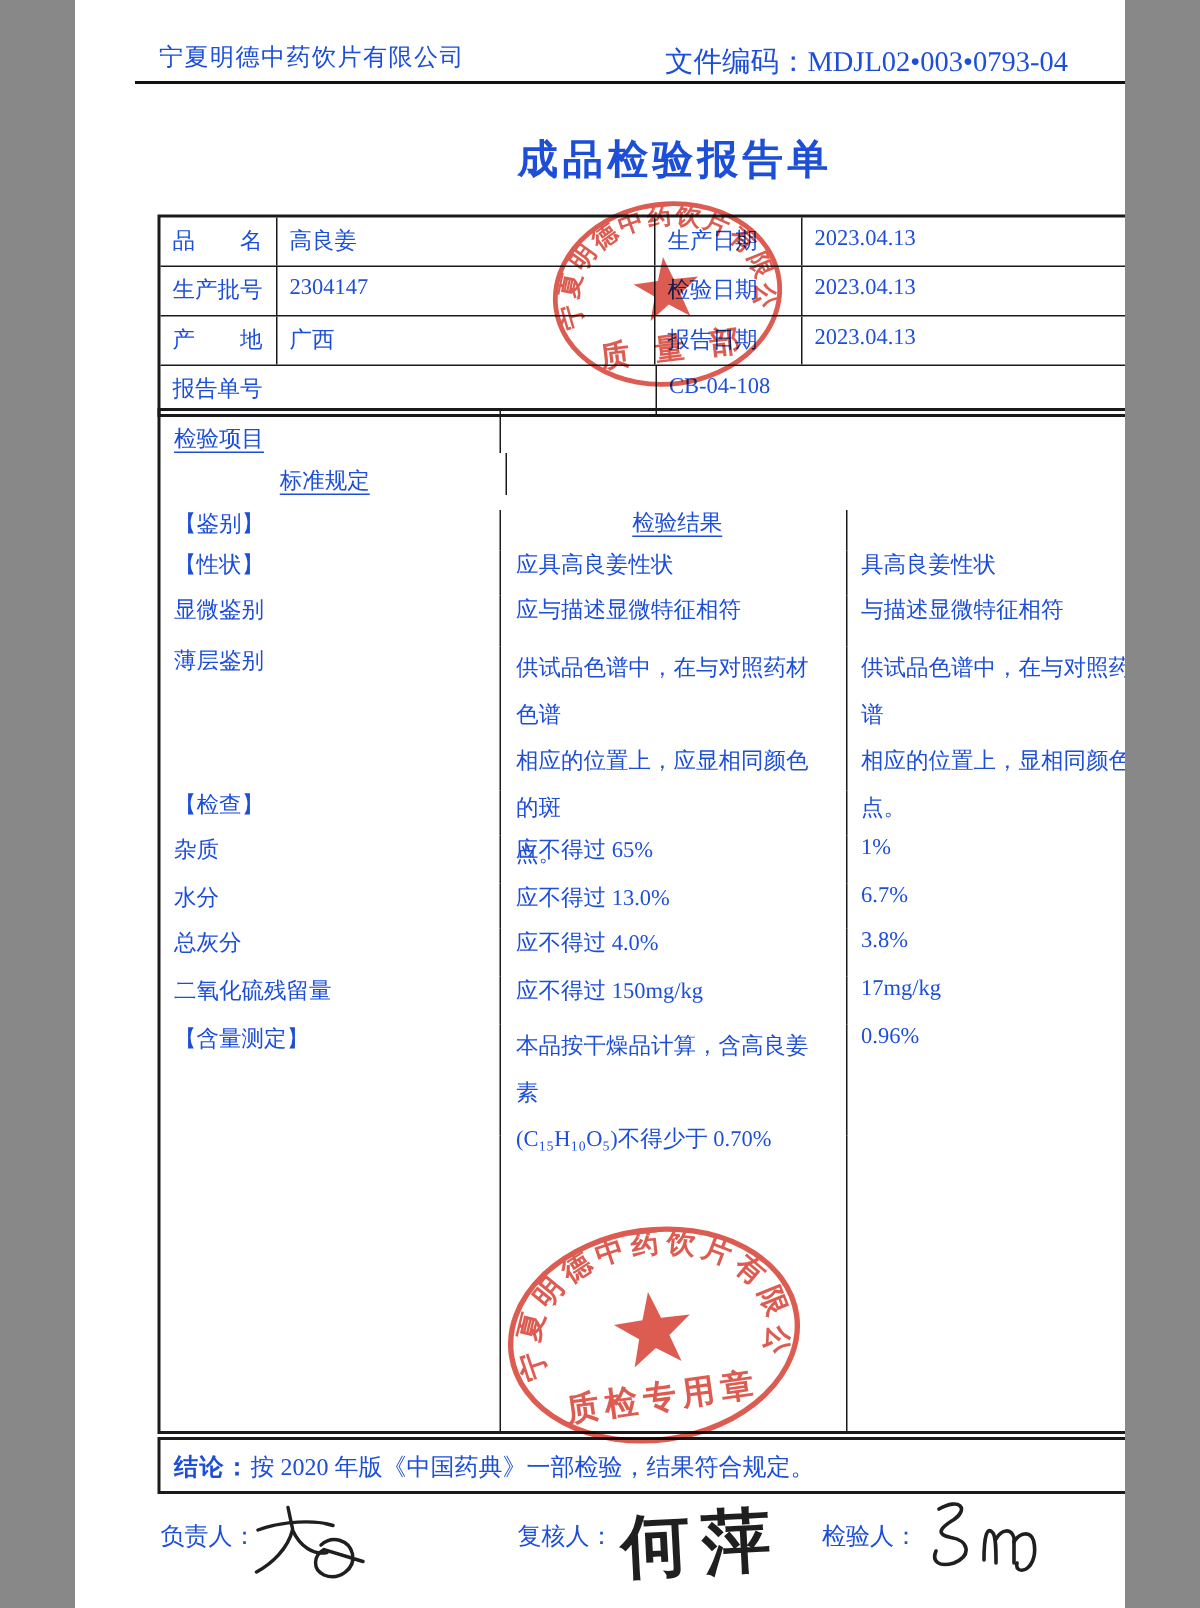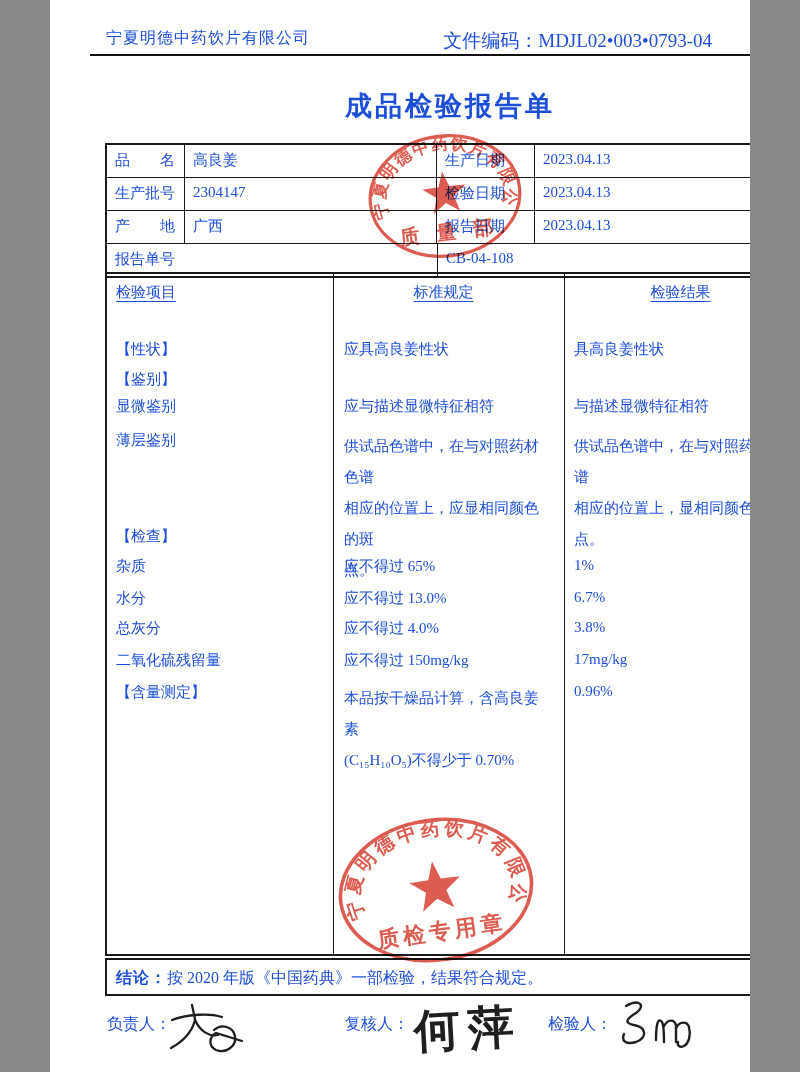--- a/index.html
+++ b/index.html
@@ -24,21 +24,21 @@
   .ic-b{border-right:1px solid #1a1a1a;}
   .w1{width:78px;} .w2{width:252px;} .w3{width:98px;} .w4{flex:1;}
   .w12{width:331px;} .w34{flex:1;}
   
   .insp-table{position:absolute;left:55px;top:272px;width:690px;border:2px solid #1a1a1a;
     font-size:15px;box-sizing:border-box;background:transparent;}
   .trow{display:flex;}
   .c1{width:227px;box-sizing:border-box;border-right:1px solid #1a1a1a;padding-left:9px;}
   .c2{width:231px;box-sizing:border-box;border-right:1px solid #1a1a1a;padding-left:10px;padding-right:21px;}
   .c3{flex:1;box-sizing:border-box;padding-left:9px;padding-right:6px;}
-  .insp-head{height:66px;}
+  .insp-head{height:66px;flex-direction:column;}
   .insp-head .c1{padding-top:9px;}
   .insp-head .c2,.insp-head .c3{padding-top:9px;text-align:center;}
   .uline{text-decoration:underline;text-underline-offset:4px;}
   .ml{line-height:31px;}
   .concl-row{position:absolute;left:55px;top:958px;width:690px;height:38px;
     border:2px solid #1a1a1a;box-sizing:border-box;font-size:16px;padding:8px 0 0 9px;}
   .concl-row b{letter-spacing:1px;}
   
   .stamp{position:absolute;mix-blend-mode:multiply;opacity:0.88;}
   
@@ -81,30 +81,30 @@
     </div>
   </div>
 
   <div class="insp-table">
     <div class="trow insp-head">
       <div class="c1"><span class="uline">检验项目</span></div>
       <div class="c2"><span class="uline">标准规定</span></div>
       <div class="c3"><span class="uline">检验结果</span></div>
     </div>
 
+    <div class="trow" style="height:27px">
+      <div class="c1">【鉴别】</div>
+      <div class="c2"></div>
+      <div class="c3"></div>
+    </div>
+
     <div class="trow" style="height:30px">
       <div class="c1">【性状】</div>
       <div class="c2">应具高良姜性状</div>
       <div class="c3">具高良姜性状</div>
-    </div>
-
-    <div class="trow" style="height:27px">
-      <div class="c1">【鉴别】</div>
-      <div class="c2"></div>
-      <div class="c3"></div>
     </div>
 
     <div class="trow" style="height:34px">
       <div class="c1">显微鉴别</div>
       <div class="c2">应与描述显微特征相符</div>
       <div class="c3">与描述显微特征相符</div>
     </div>
 
     <div class="trow" style="height:96px">
       <div class="c1">薄层鉴别</div>

